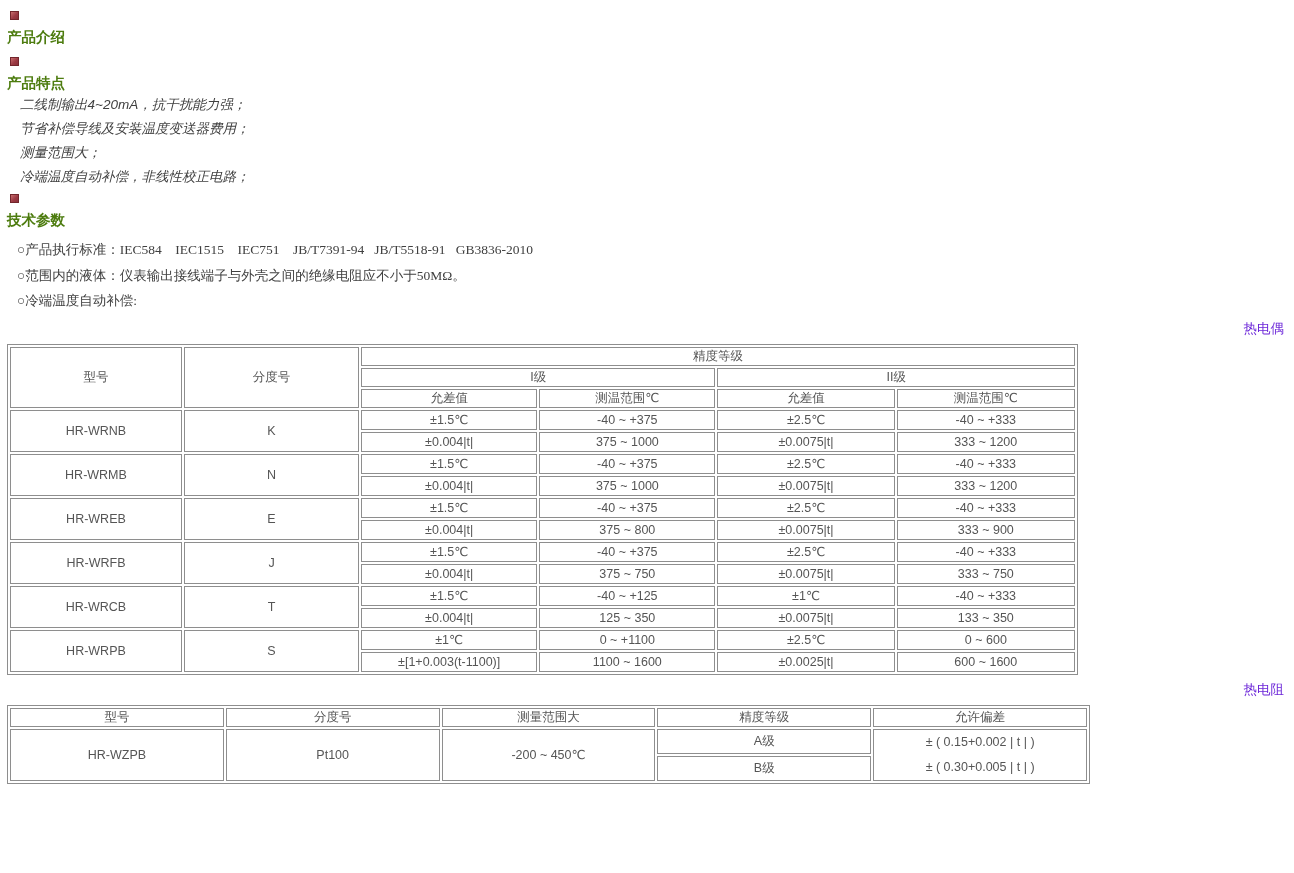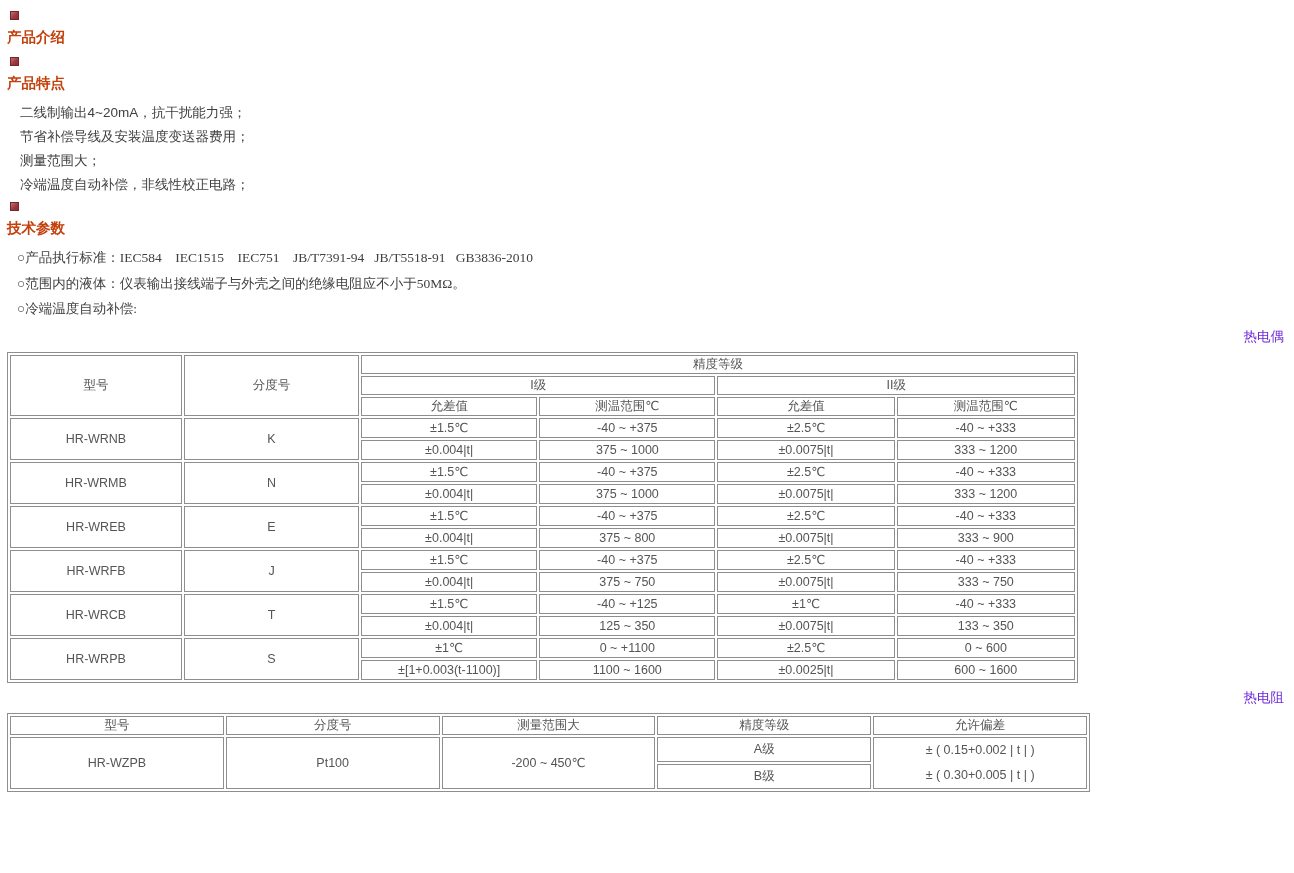--- a/index.html
+++ b/index.html
@@ -16,41 +16,41 @@
     width: 9px; height: 9px;
     margin-left: 3px;
     background: linear-gradient(135deg, #c96e6e 0%, #9c3a44 55%, #8a2f38 100%);
     border: 1px solid #73262c;
   }
   .icon-line { line-height: 10px; margin: 2px 0 0 0; }
 
   h2.sec-heading {
     font-size: 14.5px;
     font-weight: bold;
-    color: #c2410c;
+    color: #4d7c0f;
     margin: 7px 0 0 0;
     line-height: 20px;
   }
 
   .para {
     font-size: 13.5px;
     line-height: 27px;
     margin: 0;
     text-indent: 13px;
     color: #404040;
   }
   .para-block { margin-top: 9px; }
 
   .feature-item {
     font-size: 13.5px;
     line-height: 24px;
     margin: 0 0 0 13px;
     color: #404040;
   }
-  .feature-block { margin-top: 8px; margin-bottom: 4px; }
+  .feature-block { margin-top: 0; margin-bottom: 4px; font-style: italic; }
 
   .spec-bullet {
     font-size: 13.5px;
     line-height: 25.5px;
     margin: 0 0 0 10px;
     color: #404040;
     white-space: pre-wrap;
   }
   .spec-block { margin-top: 7px; font-family: Liberation Serif, serif; }
 

